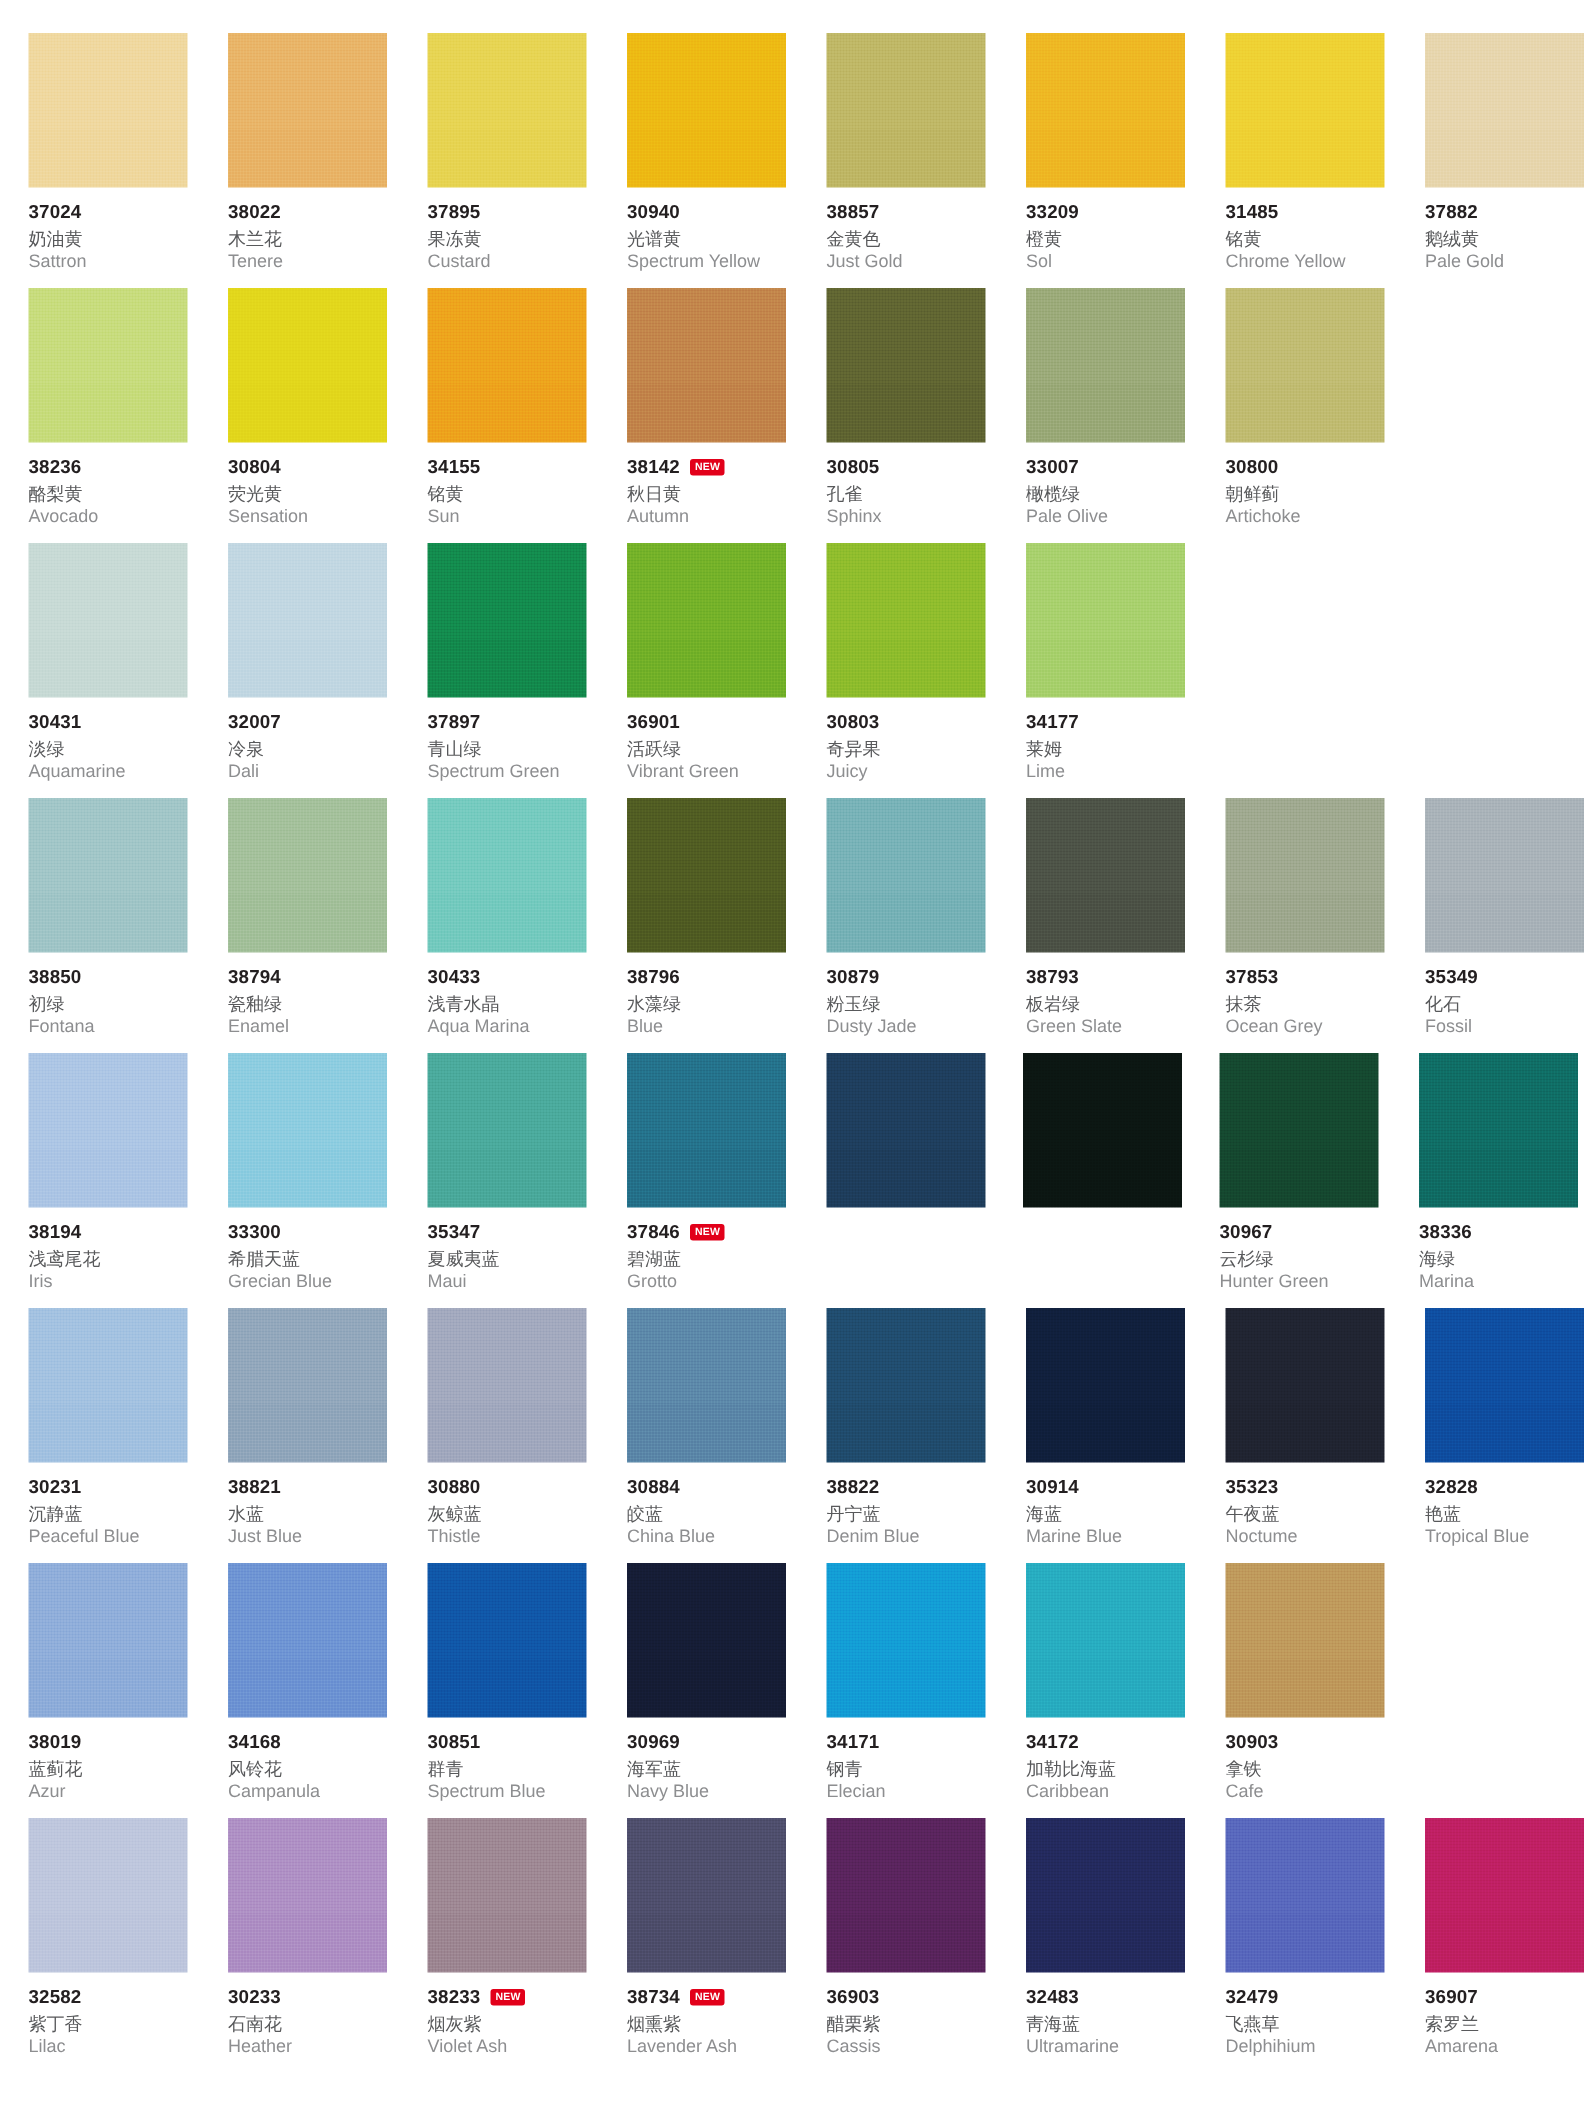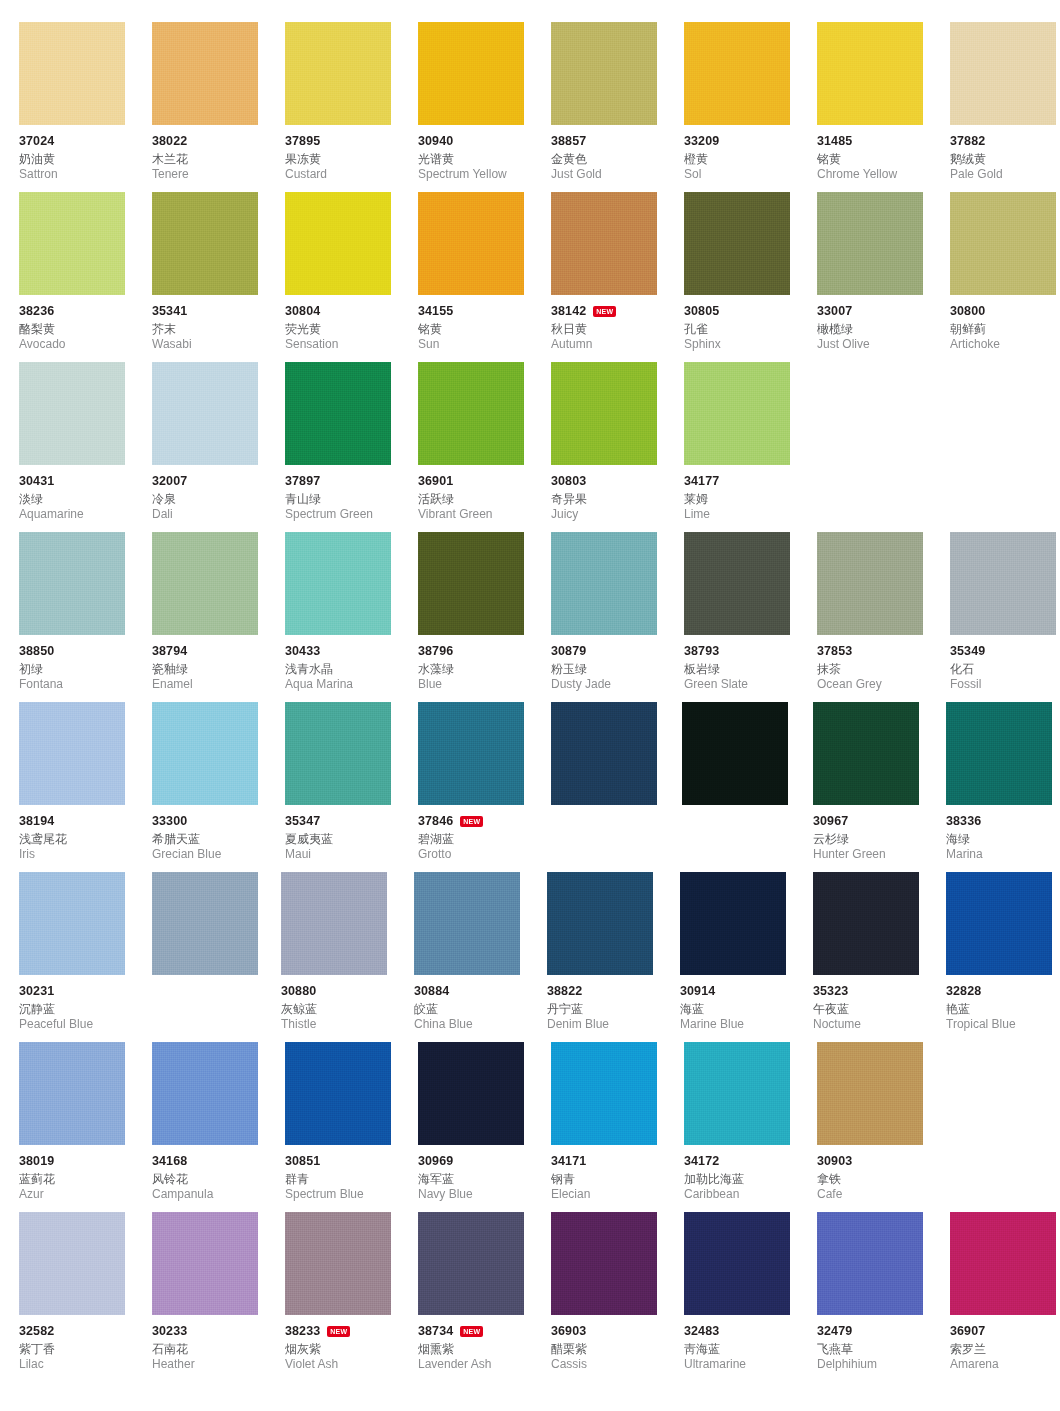--- a/index.html
+++ b/index.html
@@ -194,30 +194,20 @@
         <div class="swatch" style="background-color: rgb(198, 219, 121);"></div>
         <div class="meta">
           <div class="code-line">
             <span class="code">38236</span>
           </div>
           <div class="cn">酪梨黄</div>
           <div class="en">Avocado</div>
         </div>
       </div>
       <div class="cell">
-        <div class="swatch" style="background-color: rgb(162, 169, 71);"></div>
-        <div class="meta">
-          <div class="code-line">
-            <span class="code">35341</span>
-          </div>
-          <div class="cn">芥末</div>
-          <div class="en">Wasabi</div>
-        </div>
-      </div>
-      <div class="cell">
         <div class="swatch" style="background-color: rgb(226, 215, 27);"></div>
         <div class="meta">
           <div class="code-line">
             <span class="code">30804</span>
           </div>
           <div class="cn">荧光黄</div>
           <div class="en">Sensation</div>
         </div>
       </div>
       <div class="cell">
@@ -251,21 +241,21 @@
           <div class="en">Sphinx</div>
         </div>
       </div>
       <div class="cell">
         <div class="swatch" style="background-color: rgb(154, 169, 120);"></div>
         <div class="meta">
           <div class="code-line">
             <span class="code">33007</span>
           </div>
           <div class="cn">橄榄绿</div>
-          <div class="en">Just Olive</div>
+          <div class="en">Pale Olive</div>
         </div>
       </div>
       <div class="cell">
         <div class="swatch" style="background-color: rgb(191, 186, 111);"></div>
         <div class="meta">
           <div class="code-line">
             <span class="code">30800</span>
           </div>
           <div class="cn">朝鲜蓟</div>
           <div class="en">Artichoke</div>
@@ -491,20 +481,27 @@
         <div class="meta">
           <div class="code-line">
             <span class="code">30231</span>
           </div>
           <div class="cn">沉静蓝</div>
           <div class="en">Peaceful Blue</div>
         </div>
       </div>
       <div class="cell">
         <div class="swatch" style="background-color: rgb(145, 166, 187);"></div>
+        <div class="meta">
+          <div class="code-line">
+            <span class="code">38821</span>
+          </div>
+          <div class="cn">水蓝</div>
+          <div class="en">Just Blue</div>
+        </div>
       </div>
       <div class="cell">
         <div class="swatch" style="background-color: rgb(159, 166, 188);"></div>
         <div class="meta">
           <div class="code-line">
             <span class="code">30880</span>
           </div>
           <div class="cn">灰鲸蓝</div>
           <div class="en">Thistle</div>
         </div>

